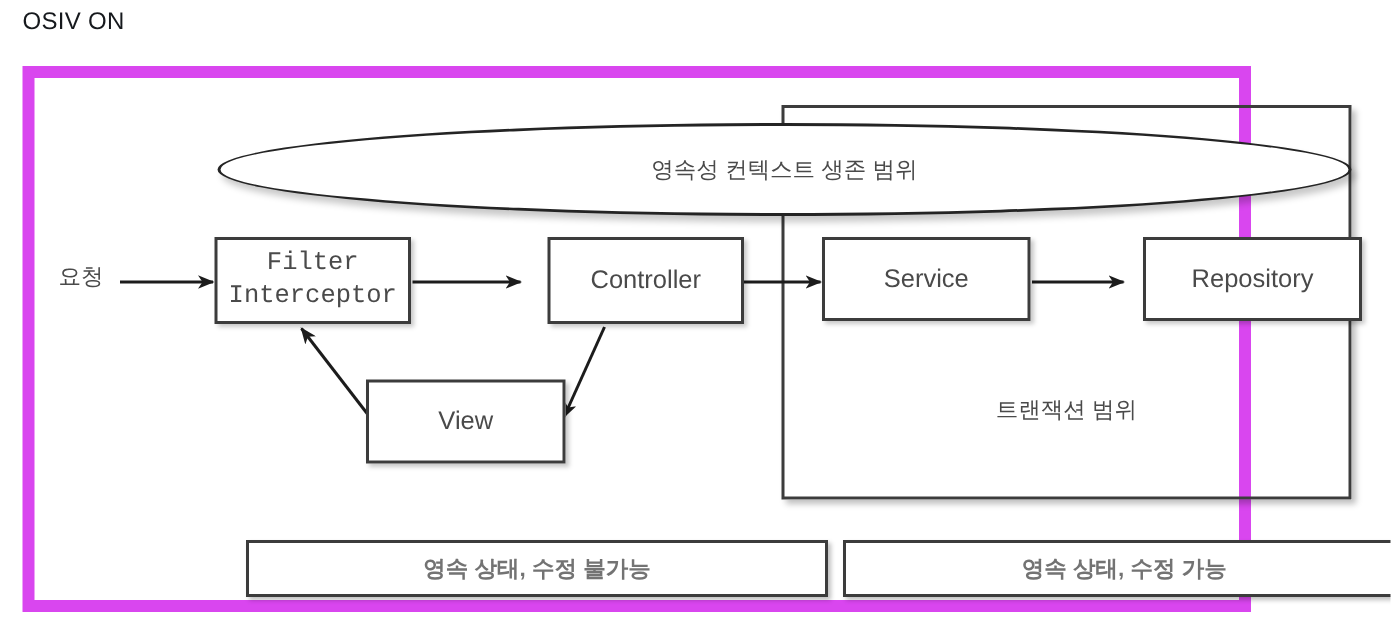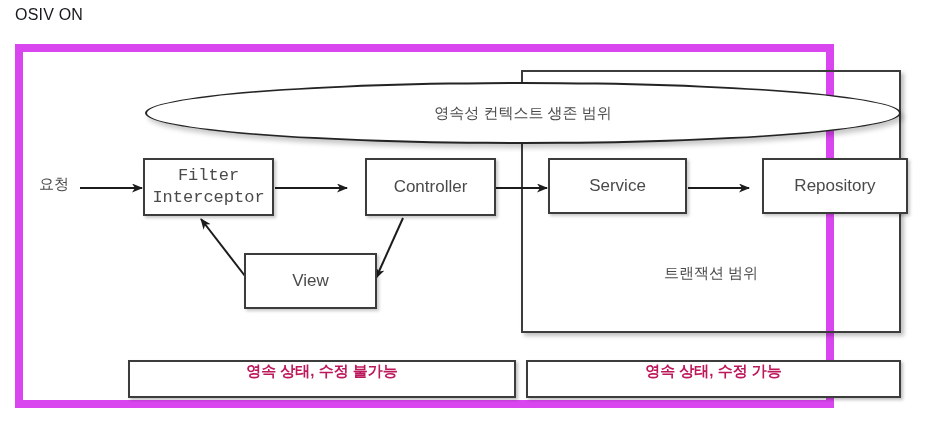--- a/index.html
+++ b/index.html
@@ -109,26 +109,27 @@
   #persistence-ellipse span {
     font-size: 15px;
     color: #4a4a4a;
   }
   .state-bar {
     position: absolute;
     box-sizing: border-box;
     border: 2px solid #3c3c3c;
     background: #ffffff;
     display: flex;
-    align-items: flex-start;
+    align-items: center;
     justify-content: center;
     font-size: 15px;
     font-weight: 700;
-    color: #be185d;
+    color: #737373;
     box-shadow: 2px 2px 3px rgba(0,0,0,0.25);
+    margin-left: 36px;
   }
   #bar-readonly { left: 105px; top: 308px; width: 388px; height: 38px; }
   #bar-writable { left: 503px; top: 308px; width: 375px; height: 38px; }
   #request-label {
     position: absolute;
     left: 16px; top: 123px;
     font-size: 15px;
     color: #4a4a4a;
     text-align: center;
   }

